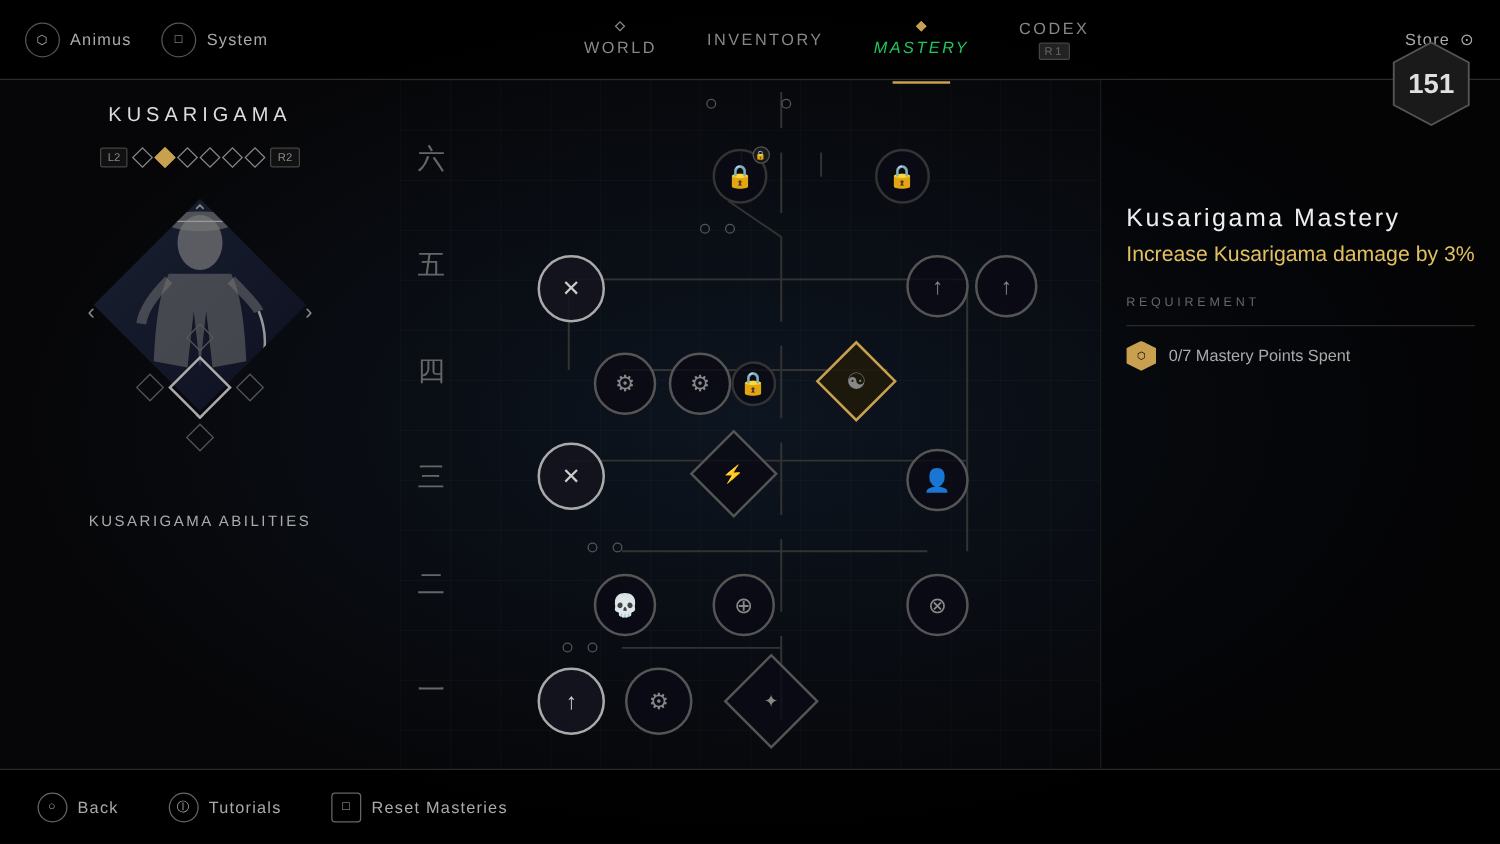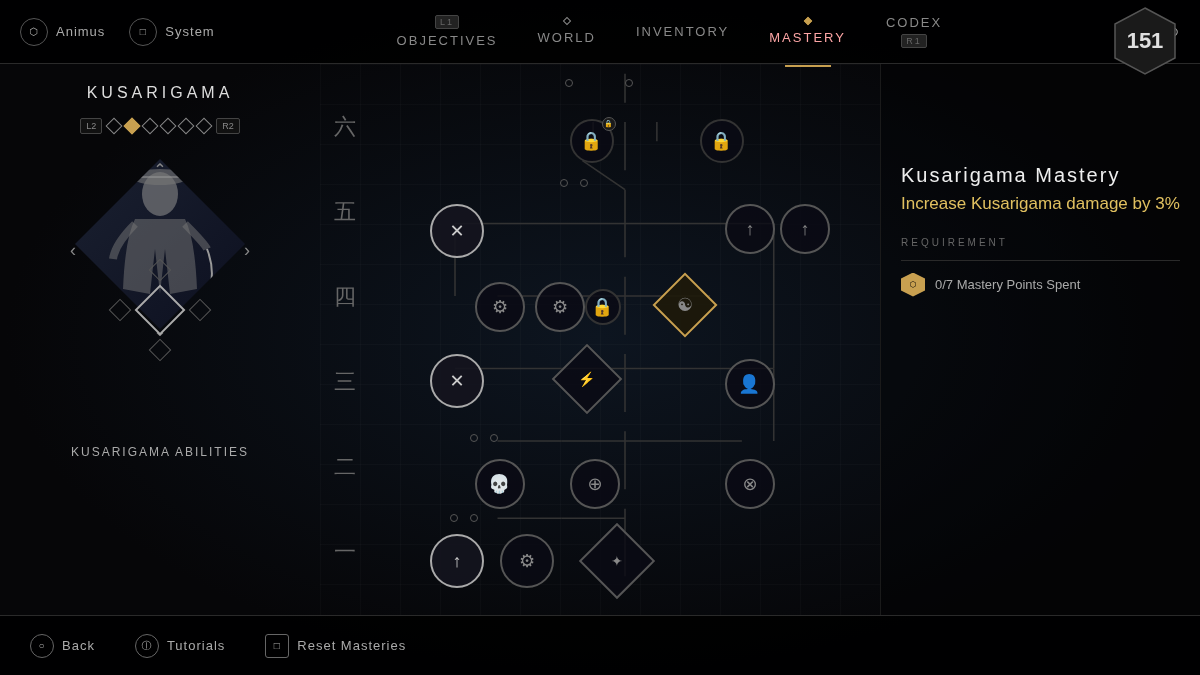--- a/index.html
+++ b/index.html
@@ -68,21 +68,22 @@
       letter-spacing: 2px;
       text-transform: uppercase;
       cursor: pointer;
       position: relative;
       display: flex;
       flex-direction: column;
       align-items: center;
       gap: 4px;
     }
     .nav-tab.active {
-      color: #fca5a5;
+      color: #22c55e;
+      font-style: italic;
     }
     .nav-tab.active::after {
       content: '';
       position: absolute;
       bottom: -22px;
       left: 50%;
       transform: translateX(-50%);
       width: 60%;
       height: 2px;
       background: #c8a050;
@@ -478,21 +479,21 @@
       background-image:
         linear-gradient(rgba(255,255,255,0.02) 1px, transparent 1px),
         linear-gradient(90deg, rgba(255,255,255,0.02) 1px, transparent 1px);
       background-size: 40px 40px;
       pointer-events: none;
     }
 
     
     .hex-container {
       position: absolute;
-      top: 6px;
+      top: 32px;
       right: 20px;
       width: 70px;
       height: 70px;
       z-index: 20;
     }
     .hex-bg {
       width: 70px;
       height: 70px;
       position: relative;
     }
@@ -516,24 +517,20 @@
       <div class="icon-circle">⬡</div>
       <span>Animus</span>
     </div>
     <div class="nav-item">
       <div class="icon-circle">□</div>
       <span>System</span>
     </div>
   </div>
 
   <div class="nav-center">
-    <div class="nav-tab">
-      <span class="btn-label">L1</span>
-      <span>Objectives</span>
-    </div>
     <div class="nav-tab">
       <div class="tab-icon"></div>
       <span>World</span>
     </div>
     <div class="nav-tab">
       <span>Inventory</span>
     </div>
     <div class="nav-tab active">
       <div class="tab-icon"></div>
       <span>Mastery</span>
@@ -607,21 +604,21 @@
       <div class="diamond-cluster">
         <div class="d-center"></div>
         <div class="d-top"></div>
         <div class="d-bottom"></div>
         <div class="d-left-c"></div>
         <div class="d-right-c"></div>
       </div>
     </div>
   </div>
 
-  <div class="character-label" style="margin-top: 95px;">Kusarigama Abilities</div>
+  <div class="character-label" style="margin-top: 60px;">Kusarigama Abilities</div>
 </div>
 
 <div class="mastery-tree">
   <div class="grid-bg"></div>
 
   <div class="row-labels">
     <div class="row-label">六</div>
     <div class="row-label">五</div>
     <div class="row-label">四</div>
     <div class="row-label">三</div>

